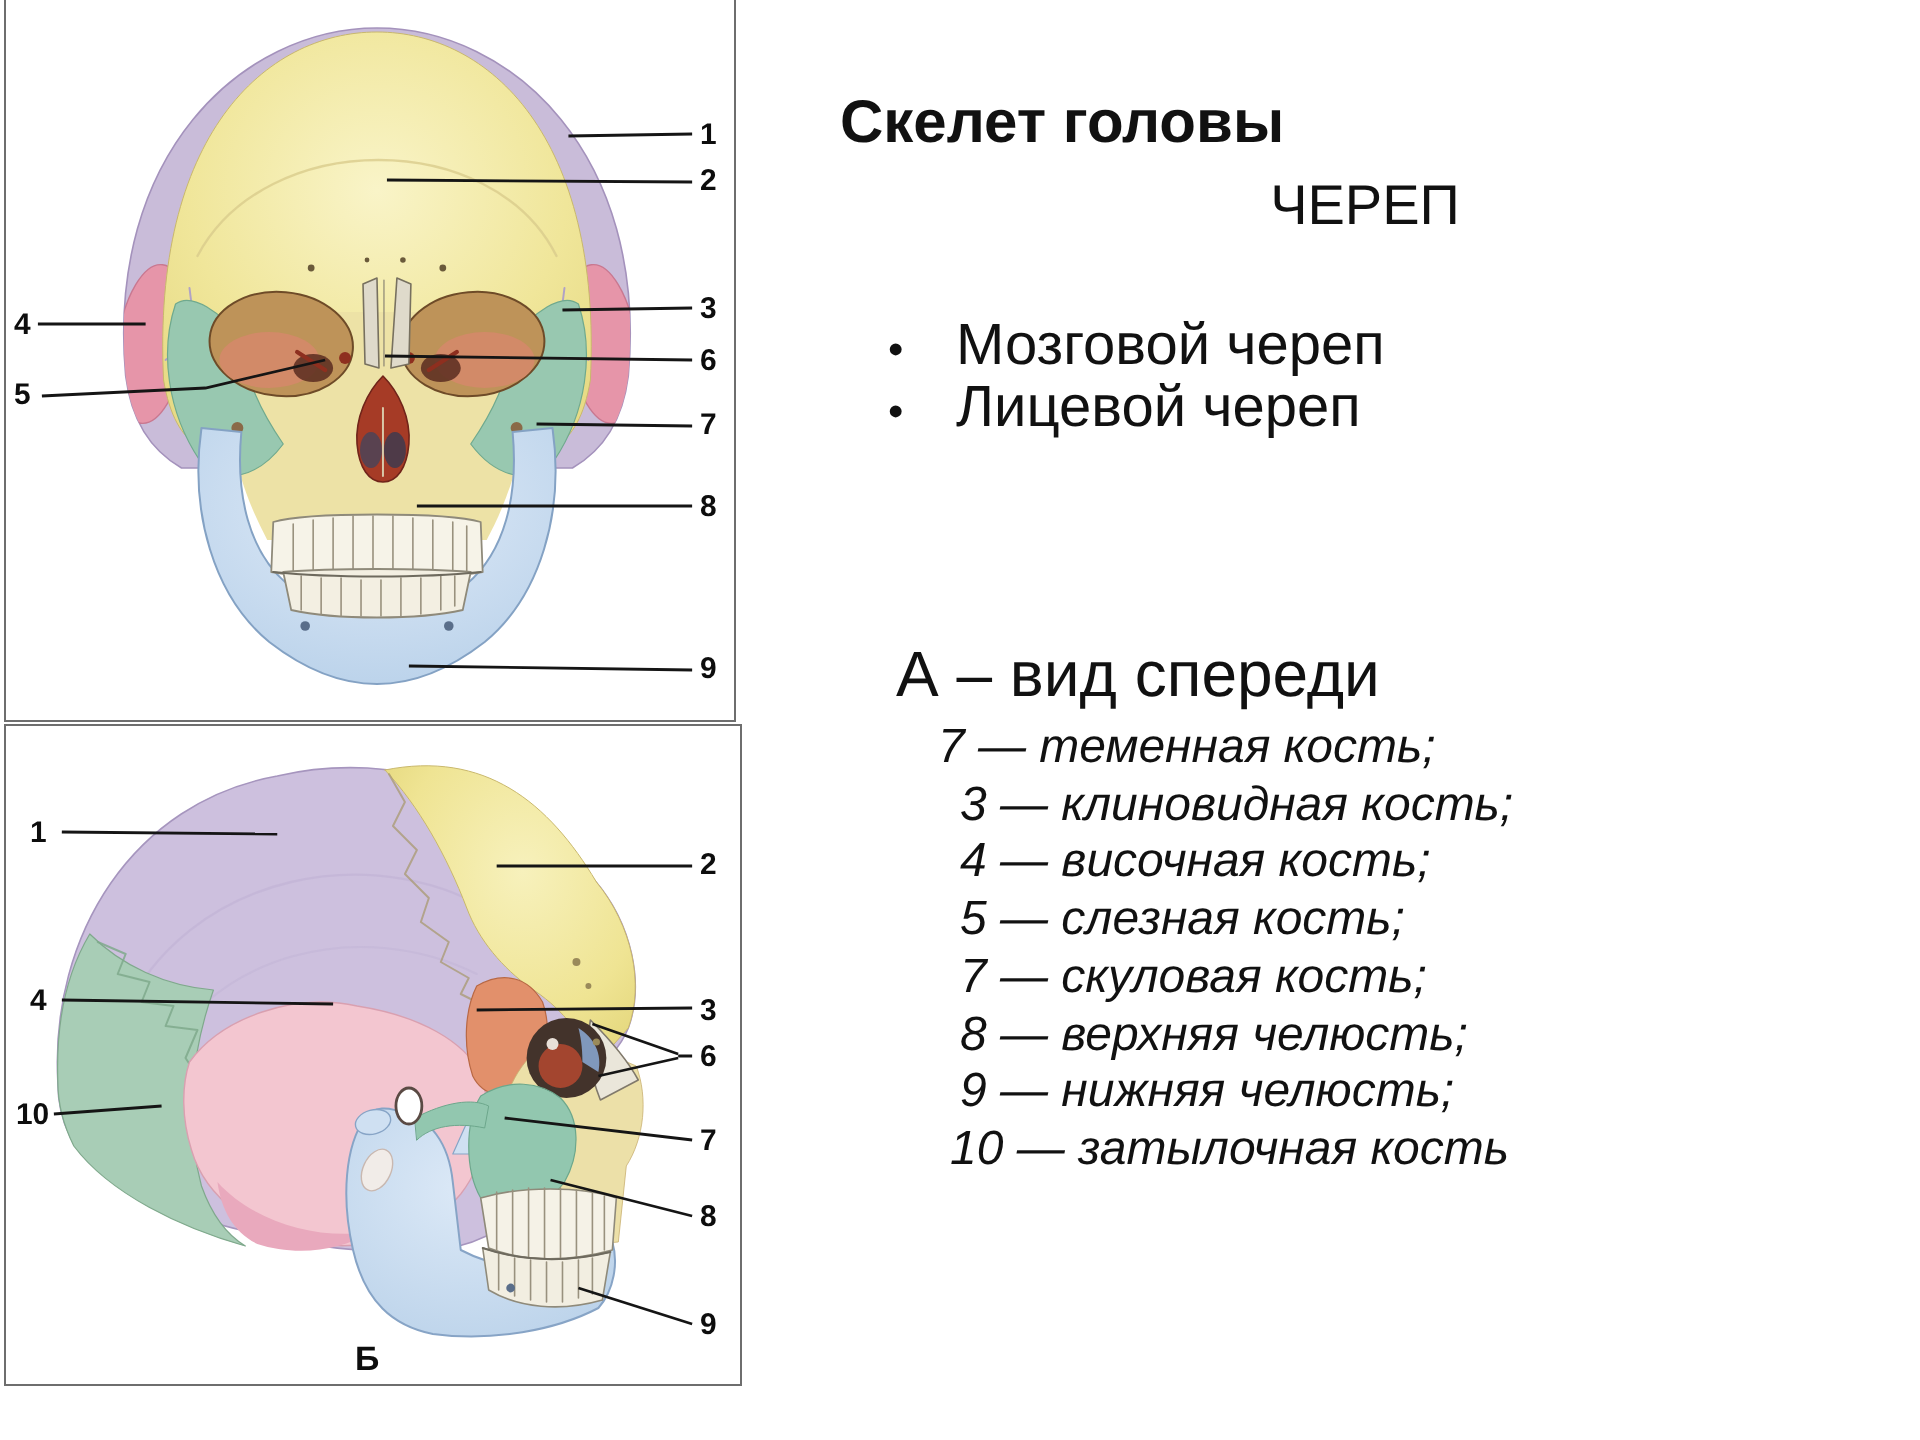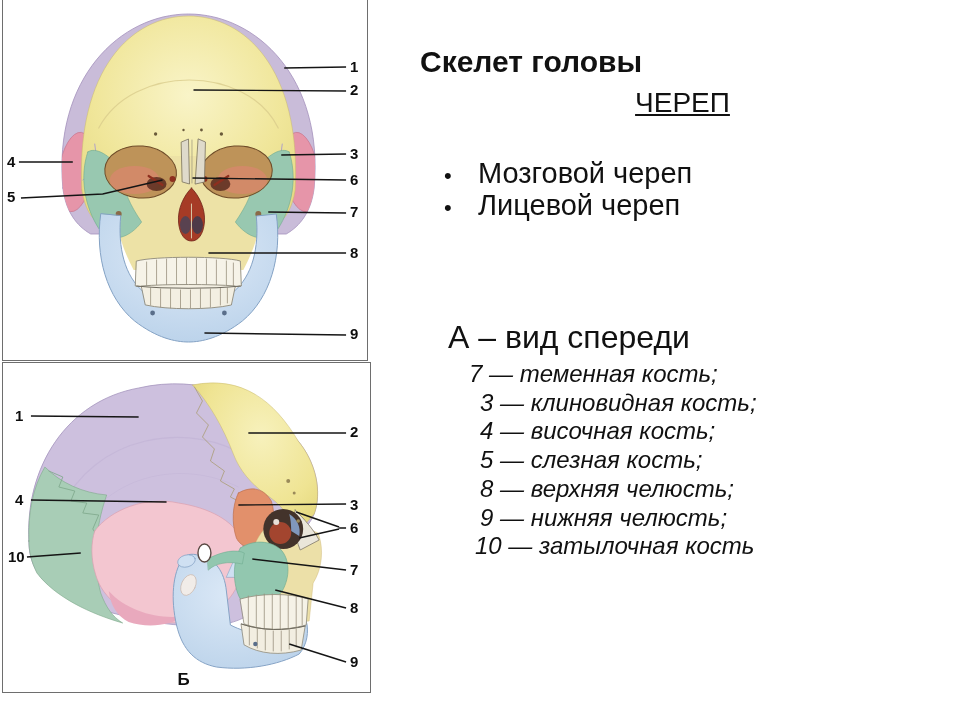--- a/index.html
+++ b/index.html
@@ -5,21 +5,21 @@
   html,body{margin:0;padding:0;background:#fff;}
   .slide{position:relative;width:960px;height:720px;background:#fff;overflow:hidden;
          font-family:"Liberation Sans",sans-serif;color:#111;}
   .fig{position:absolute;background:#fff;box-sizing:border-box;}
   .fig svg{display:block;width:100%;height:100%;}
   .fig-a{left:2px;top:0;width:366px;height:361px;
          border-left:1.5px solid #6e6e6e;border-right:1.5px solid #6e6e6e;border-bottom:1.5px solid #6e6e6e;}
   .fig-b{left:2px;top:362px;width:369px;height:331px;border:1.5px solid #6e6e6e;}
   .title1{position:absolute;left:420px;top:45px;width:525px;text-align:left;
           font-size:30px;font-weight:700;}
-  .title2{position:absolute;left:420px;top:87px;width:525px;text-align:center;font-size:28px;text-decoration:underline;}
+  .title2{position:absolute;left:420px;top:87px;width:525px;text-align:center;font-size:28px;}
   .bullets{position:absolute;left:444px;top:159px;margin:0;padding:0;list-style:none;
            font-size:29px;line-height:28.5px;}
   .bullets li::before{content:"\2022";display:inline-block;width:34px;font-size:22px;}
   .views{position:absolute;left:448px;top:262px;font-size:32px;line-height:30px;white-space:pre;}
   .legend{position:absolute;left:456px;top:360px;margin:0;padding:0;list-style:none;
           font-size:24px;font-style:italic;line-height:28.7px;}
   .legend li{padding-left:24px;}
   .legend li:first-child{padding-left:13px;}
   .legend li:last-child{padding-left:19px;font-style:italic;}
   .lead{stroke:#151515;stroke-width:1.4;fill:none;}
@@ -244,18 +244,19 @@
 
   <div class="views">
     <div>А – вид спереди</div>
   </div>
 
   <ol class="legend">
     <li>7 — теменная кость;</li>
     <li>3 — клиновидная кость;</li>
     <li>4 — височная кость;</li>
     <li>5 — слезная кость;</li>
+    <li>7 — скуловая кость;</li>
     <li>8 — верхняя челюсть;</li>
     <li>9 — нижняя челюсть;</li>
     <li>10 — затылочная кость</li>
   </ol>
 
 </div>
 
 </body></html>

